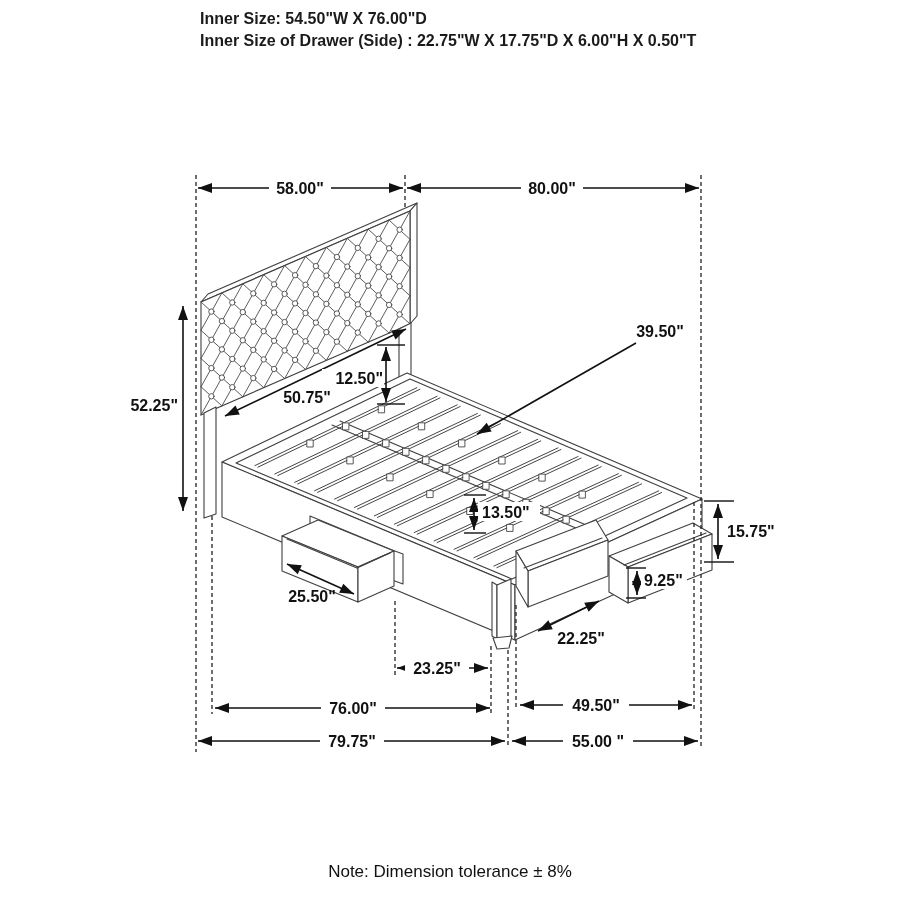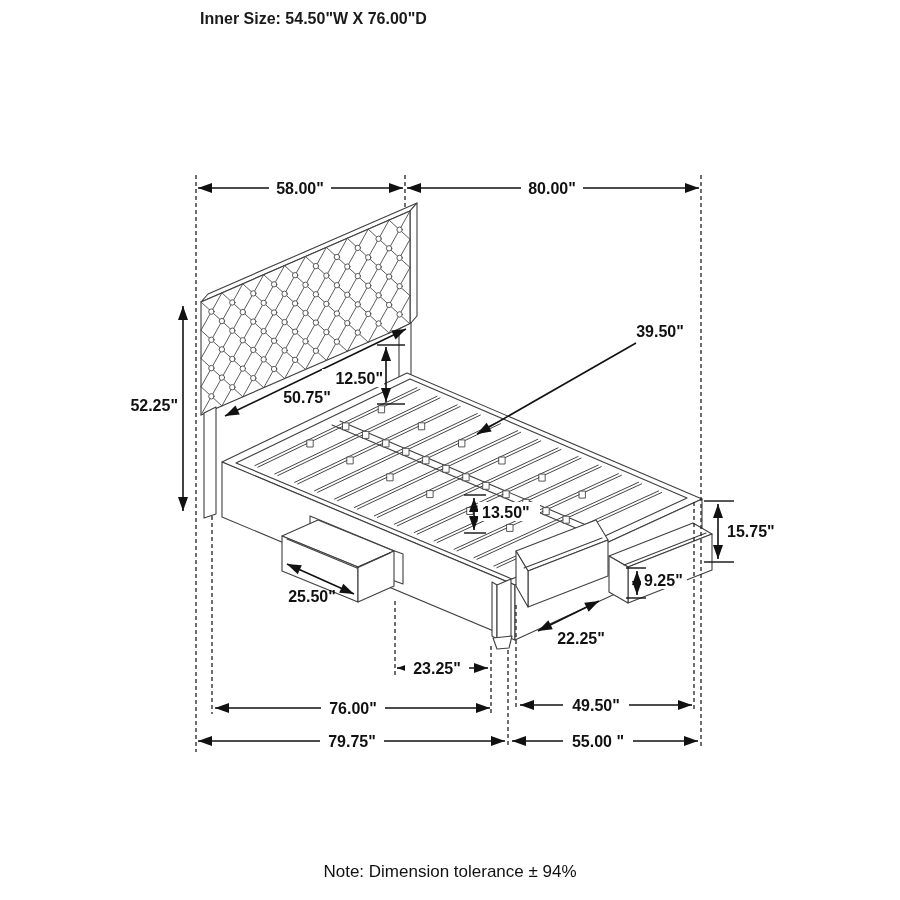--- a/index.html
+++ b/index.html
@@ -20,20 +20,21 @@
   .lbl{font:bold 16px "Liberation Sans",sans-serif;fill:#111;stroke:none;}
   .lbl-bg{fill:#ffffff;stroke:none;}
 </style>
 </head>
 <body>
 
 <div class="stage">
 
   <div class="header">
     <div>Inner Size: 54.50"W X 76.00"D</div>
+    <div>Inner Size of Drawer (Side) : 22.75"W X 17.75"D X 6.00"H X 0.50"T</div>
   </div>
 
   <svg width="900" height="900" viewBox="0 0 900 900">
     <defs>
       <marker id="arr" markerUnits="userSpaceOnUse" markerWidth="16" markerHeight="12" refX="15" refY="6" orient="auto-start-reverse">
         <path d="M1,1 L15,6 L1,11 Z" fill="#111"></path>
       </marker>
     </defs>
 
     <g class="art">
@@ -327,14 +328,14 @@
         <text class="lbl" x="352" y="747" text-anchor="middle">79.75"</text>
       </g>
       <g>
         <line class="dim-line" x1="512" y1="741" x2="698" y2="741" marker-start="url(#arr)" marker-end="url(#arr)"></line>
         <rect class="lbl-bg" x="563" y="731" width="70" height="19"></rect>
         <text class="lbl" x="598" y="747" text-anchor="middle">55.00 "</text>
       </g>
     </g>
   </svg>
 
-  <div class="note">Note: Dimension tolerance ± 94%</div>
+  <div class="note">Note: Dimension tolerance ± 8%</div>
 </div>
 
 </body></html>

